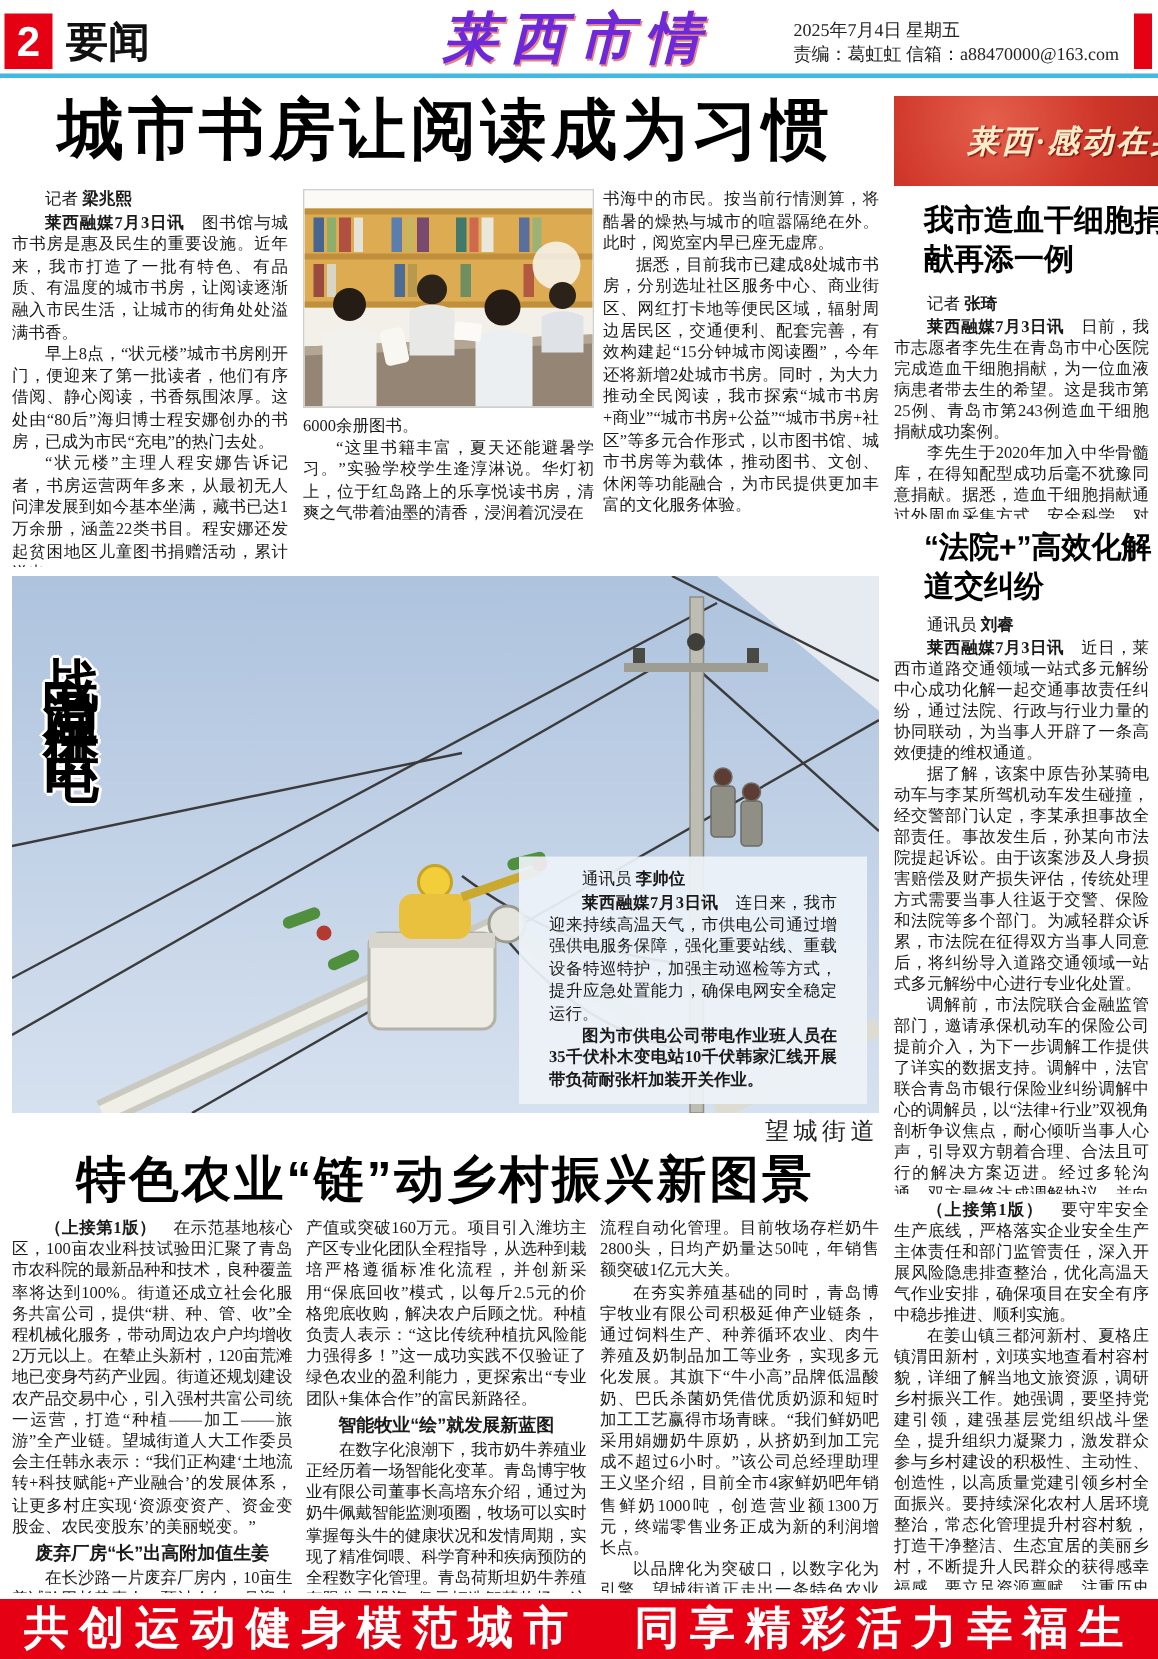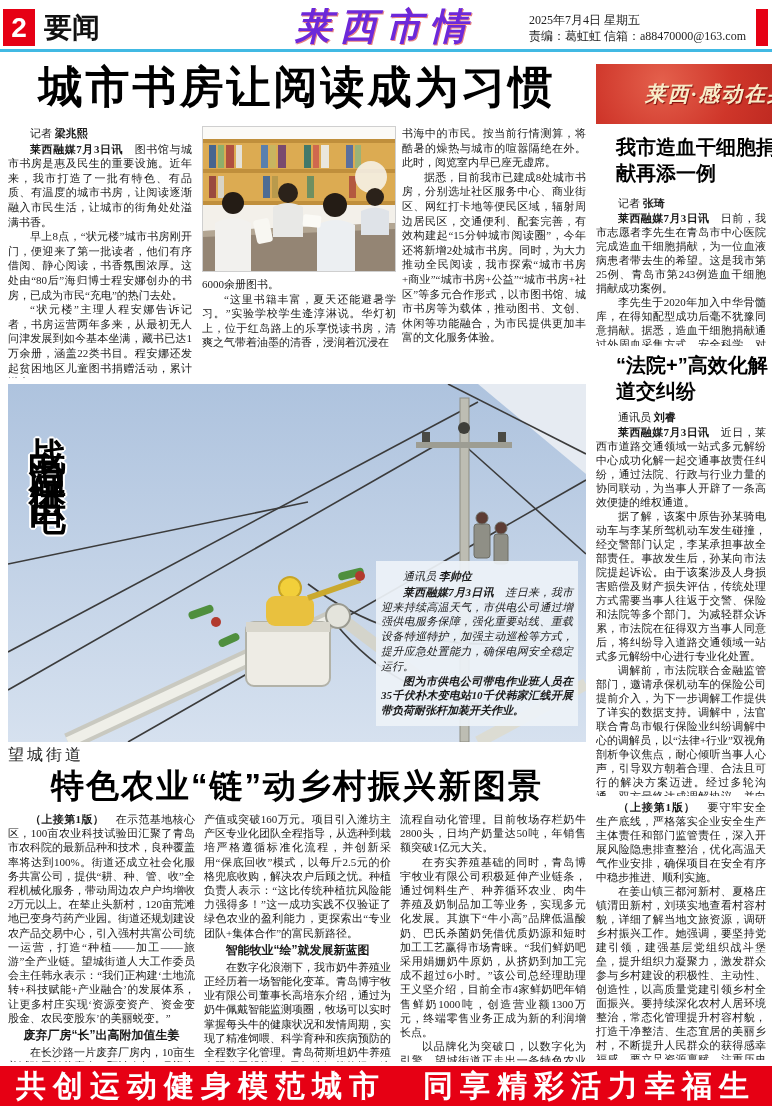--- a/index.html
+++ b/index.html
@@ -41,24 +41,24 @@
   .sb-title{left:596px;width:170px;text-align:left;color:#000;
      font:900 20px/26px "Liberation Sans",sans-serif;margin-left:20px;}
   .sb-body{left:596px;width:170px;overflow:hidden;text-align:justify;
      font-size:11px;line-height:14px;}
   
   .bigphoto{left:8px;top:384px;width:578px;height:358px;overflow:hidden;}
   .vtitle{left:14px;top:24px;writing-mode:vertical-rl;color:#000;
      font:900 37px "Liberation Sans",sans-serif;letter-spacing:12px;
      text-shadow:-2px 0 #fff,2px 0 #fff,0 -2px #fff,0 2px #fff,
                  -1px -1px #fff,1px 1px #fff,-1px 1px #fff,1px -1px #fff;}
-  .photocap{right:8px;bottom:16px;width:192px;background:rgba(237,242,248,0.93);
-     padding:8px 5px;text-align:justify;font-size:11px;line-height:14.8px;font-style:italic;}
-  
-  .kicker{left:8px;top:746px;width:578px;text-align:left;color:#222;
+  .photocap{right:8px;bottom:6px;width:192px;background:rgba(237,242,248,0.93);
+     padding:8px 20px;text-align:justify;font-size:11px;line-height:14.8px;}
+  
+  .kicker{left:8px;top:746px;width:578px;text-align:right;color:#222;
      font:16px/18px "Liberation Serif",serif;letter-spacing:3px;}
   .bot-hl{left:8px;top:764px;width:578px;text-align:center;color:#000;
      font:900 33px/44px "Liberation Sans",sans-serif;letter-spacing:2px;}
   .bcols{left:8px;top:812px;width:578px;height:250px;overflow:hidden;}
   .bcol{position:absolute;top:0;bottom:0;overflow:hidden;text-align:justify;
         font-size:11px;line-height:14.2px;}
   #bcol1{left:0;width:187px;}
   #bcol2{left:196px;width:187px;}
   #bcol3{left:392px;width:186px;}
   .col-subhead{margin:2px 0;text-indent:0;text-align:center;

